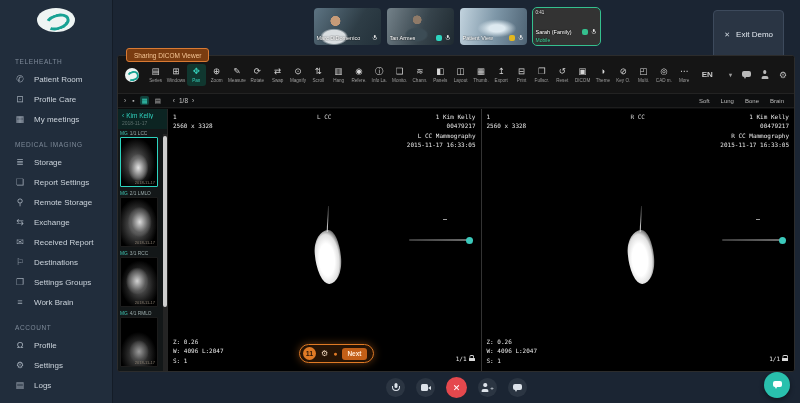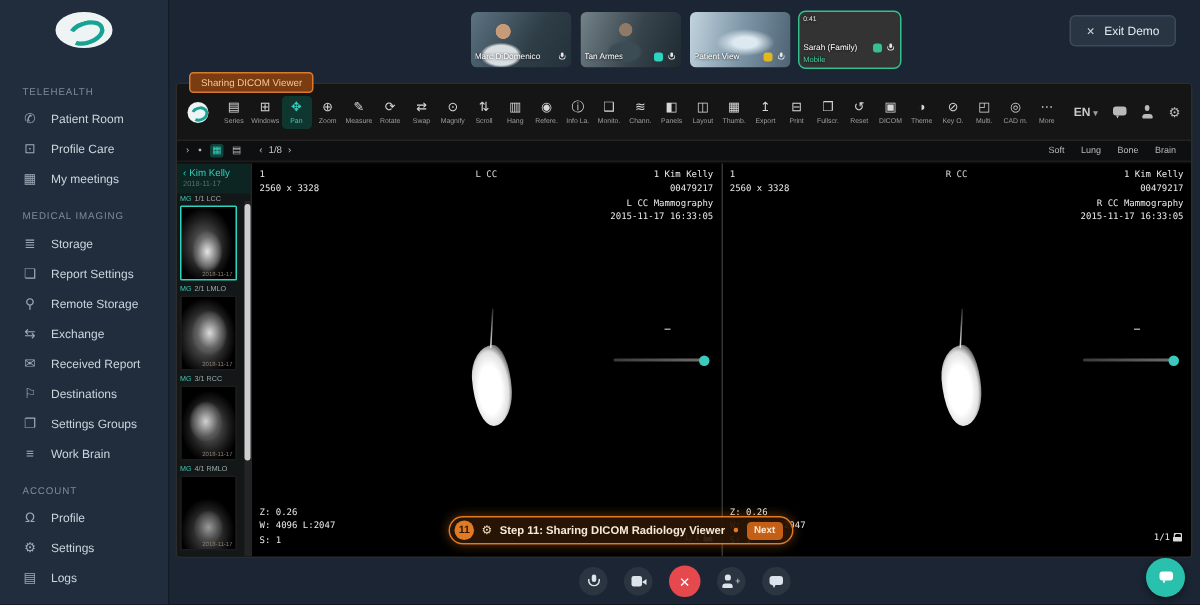--- a/index.html
+++ b/index.html
@@ -29,36 +29,36 @@
   .scene-home { background: radial-gradient(7px 7px at 55% 40%, #c9a58c 60%, transparent 66%), radial-gradient(14px 9px at 56% 75%, #52605б 50%, transparent 75%), linear-gradient(115deg, #6f7d72, #3a473e 60%, #252f2a); }
   .tile-name-row { position:absolute; left:3px; right:3px; bottom:2px; display:flex; align-items:center; justify-content:space-between; }
   .speaking .tile-name-row { bottom:8px; }
   .tile-name { font-size:5.5px; color:#fff; text-shadow:0 0 2px #000; white-space:nowrap; overflow:hidden; }
   .tile-right { display:flex; align-items:center; gap:2px; }
   .tile-badge { width:6px; height:6px; border-radius:2px; }
   .tile-mic { color:#e8e8e8; transform:scale(.6); }
   .t-status { position:absolute; left:3px; bottom:2px; font-size:5px; color:#3fd79e; text-shadow:0 0 2px #000; }
   .t-timer { position:absolute; left:3px; top:2px; font-size:4.5px; color:#e8e8e8; text-shadow:0 0 2px #000; }
   .t-status:empty,.t-timer:empty { display:none; }
-  .exit-btn { position:absolute; right:16px; top:10px; display:flex; align-items:center; gap:6px; background:#2a3544; border:1px solid #3d4a5c; border-radius:4px; padding:5px 10px; font-size:8px; color:#e2e8ef; cursor:pointer; }
+  .exit-btn { position:absolute; right:16px; top:10px; display:flex; align-items:center; gap:6px; background:#2a3544; border:1px solid #3d4a5c; border-radius:4px; padding:19px 10px; font-size:8px; color:#e2e8ef; cursor:pointer; }
   .exit-x { font-size:7px; color:#cbd3dc; }
 
   
   .viewer { position:absolute; left:117px; top:55px; width:678px; height:317px; background:#0b0c0d; border:1px solid #2c2c2c; border-radius:3px; overflow:hidden; }
   .sharing-badge { position:absolute; left:126px; top:48px; z-index:30; background:#7a3c10; border:1px solid #d97a33; border-radius:3px; padding:2.5px 7px; font-size:6.5px; color:#f6c695; }
 
   .vtoolbar { height:38px; display:flex; align-items:center; padding:0 7px; background:#151515; border-bottom:1px solid #232323; }
   .tools { flex:1; display:flex; gap:1px; margin-left:7px; overflow:hidden; }
   .tool { width:20.5px; display:flex; flex-direction:column; align-items:center; gap:2px; padding:3px 0; border-radius:3px; cursor:pointer; }
   .tool-glyph { font-size:8.5px; line-height:9px; color:#d6d6d6; }
   .tool-label { font-size:4.6px; color:#9d9d9d; white-space:nowrap; }
   .tool.active { background:#10372f; }
   .tool.active .tool-glyph, .tool.active .tool-label { color:#35d0ba; }
   .vt-right { display:flex; align-items:center; gap:10px; margin-left:8px; color:#c9c9c9; }
-  .lang { font-size:8px; display:flex; align-items:center; gap:2px; cursor:pointer;font-weight:bold; }
+  .lang { font-size:8px; display:flex; align-items:center; gap:16px; cursor:pointer;font-weight:bold; }
   .caret { font-size:6px; color:#9a9a9a; }
   .vt-ic { color:#b9b9b9; cursor:pointer; }
   .gear-glyph { font-size:9px; }
 
   .subbar { height:14px; display:flex; align-items:center; justify-content:space-between; padding:0 10px 0 6px; background:#0e0f10; border-bottom:1px solid #1d1d1d; }
   .sub-left { display:flex; align-items:center; gap:6px; color:#b8b8b8; }
   .sub-glyph { font-size:6.5px; cursor:pointer; line-height:9px; }
   .sub-glyph.on { color:#35d0ba; background:#11423c; border-radius:2px; padding:0 1px; }
   .pager { display:flex; align-items:center; gap:4px; font-size:6.5px; color:#c5c5c5; margin-left:6px; }
   .presets { display:flex; gap:11px; font-size:6px; color:#b9b9b9; }
@@ -527,21 +527,20 @@
         <span class="ic-lock"></span>
       </div>
     </div>
 
   </div>
 </section>
 
 <div class="step-tip">
   <span class="step-num">11</span>
   <span class="step-gear">⚙</span>
-  <span class="step-label">Step 11: Sharing DICOM Radiology Viewer</span>
   <span class="step-dot">●</span>
   <span class="next-btn">Next</span>
 </div>
 
 <footer class="callbar">
   <div class="cbtn">
       <span class="ic-mic"></span>
     </div>
   <div class="cbtn">
       <span class="ic-cam"></span>

